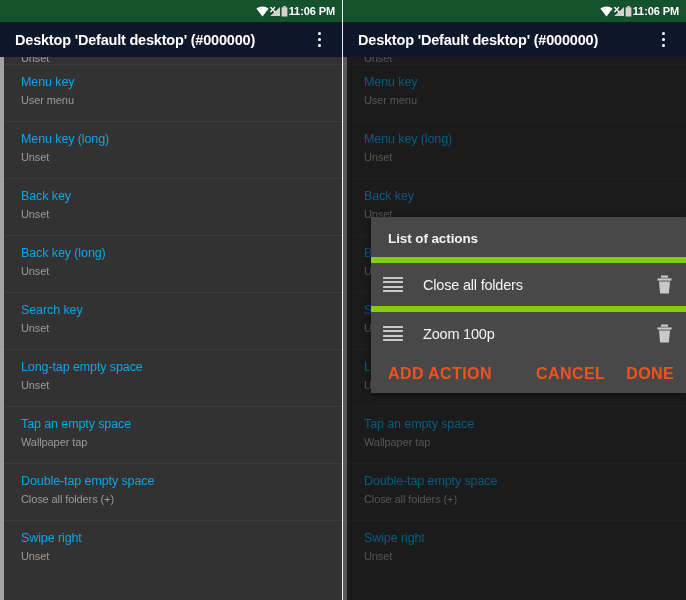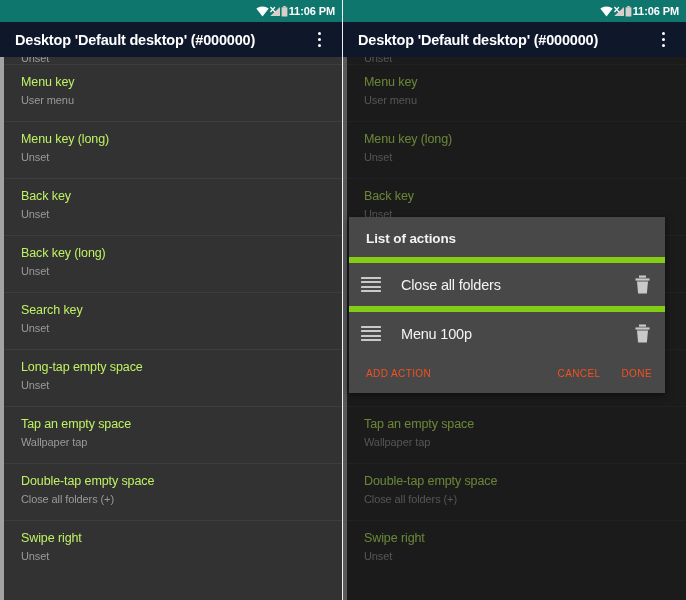--- a/index.html
+++ b/index.html
@@ -14,21 +14,21 @@
     position:relative;
     width:343px; height:600px;
     background:#323232;
     overflow:hidden;
   }
   .panel.left { border-right:1px solid #f1f1f1; }
 
   
   .statusbar {
     height:22px;
-    background:#0f766e;
+    background:#14532d;
     display:flex; align-items:center; justify-content:flex-end;
     padding-right:7px;
     position:relative; z-index:40;
   }
   .st-ico { display:block; }
   .st-time {
     color:#ffffff; font-size:11px; font-weight:bold;
     letter-spacing:-0.1px; line-height:1;
     padding-left:1px;
   }
@@ -68,21 +68,21 @@
   .row {
     height:57px;
     padding:9px 0 0 17px;
     border-top:1px solid #3d3d3d;
     position:relative;
     background:#323232;
   }
   .row:first-child { border-top:none; }
   .row.clipped { height:32px; padding-top:0; margin-top:-25px; }
   .row-title {
-    color:#bef264;
+    color:#0ea5e9;
     font-size:12.5px;
     line-height:17px;
     letter-spacing:-0.1px;
   }
   .row-sub {
     color:#9a9a9a;
     font-size:11px;
     line-height:16px;
     margin-top:1px;
     letter-spacing:-0.1px;
@@ -90,21 +90,21 @@
 
   
   .scrim {
     position:absolute;
     top:57px; left:0; right:0; bottom:0;
     background:rgba(0,0,0,0.45);
     z-index:20;
   }
   .dialog {
     position:absolute;
-    left:6px; top:217px;
+    left:28px; top:217px;
     width:316px;
     background:#484848;
     z-index:30;
     box-shadow:0 2px 7px rgba(0,0,0,0.55);
     padding-bottom:1px;
   }
   .dialog-title {
     color:#f2f2f2;
     font-size:13.5px;
     font-weight:bold;
@@ -133,22 +133,22 @@
   }
   .trash { width:17px; height:19px; flex:0 0 auto; cursor:pointer; }
 
   .dialog-buttons {
     display:flex; align-items:center;
     height:37px;
     padding:0 13px 0 17px;
   }
   .btn {
     color:#f4511e;
-    font-size:10px;
-    font-weight:normal;
+    font-size:16px;
+    font-weight:bold;
     letter-spacing:0.4px;
     cursor:pointer;
     background:none; border:none;
     font-family:"Liberation Sans", sans-serif;
   }
   .spacer { flex:1; }
   .btn.cancel { margin-right:21px; }
 </style>
 </head>
 <body>
@@ -316,21 +316,21 @@
           </svg>
       </div>
 
       <div class="action-row">
         <div class="drag-handle">
             <span></span>
             <span></span>
             <span></span>
             <span></span>
           </div>
-        <div class="action-label">Menu 100p</div>
+        <div class="action-label">Zoom 100p</div>
         <svg class="trash" viewBox="0 0 17 19">
             <rect x="5" y="0.5" width="7" height="2.2" fill="#c9c9c9"></rect>
             <rect x="1.5" y="3.4" width="14" height="2.2" fill="#c9c9c9"></rect>
             <path d="M3 6.6 L14 6.6 L12.9 18.4 L4.1 18.4 Z" fill="#c9c9c9"></path>
           </svg>
       </div>
 
       <div class="dialog-buttons">
         <button class="btn">ADD ACTION</button>
         <div class="spacer"></div>

